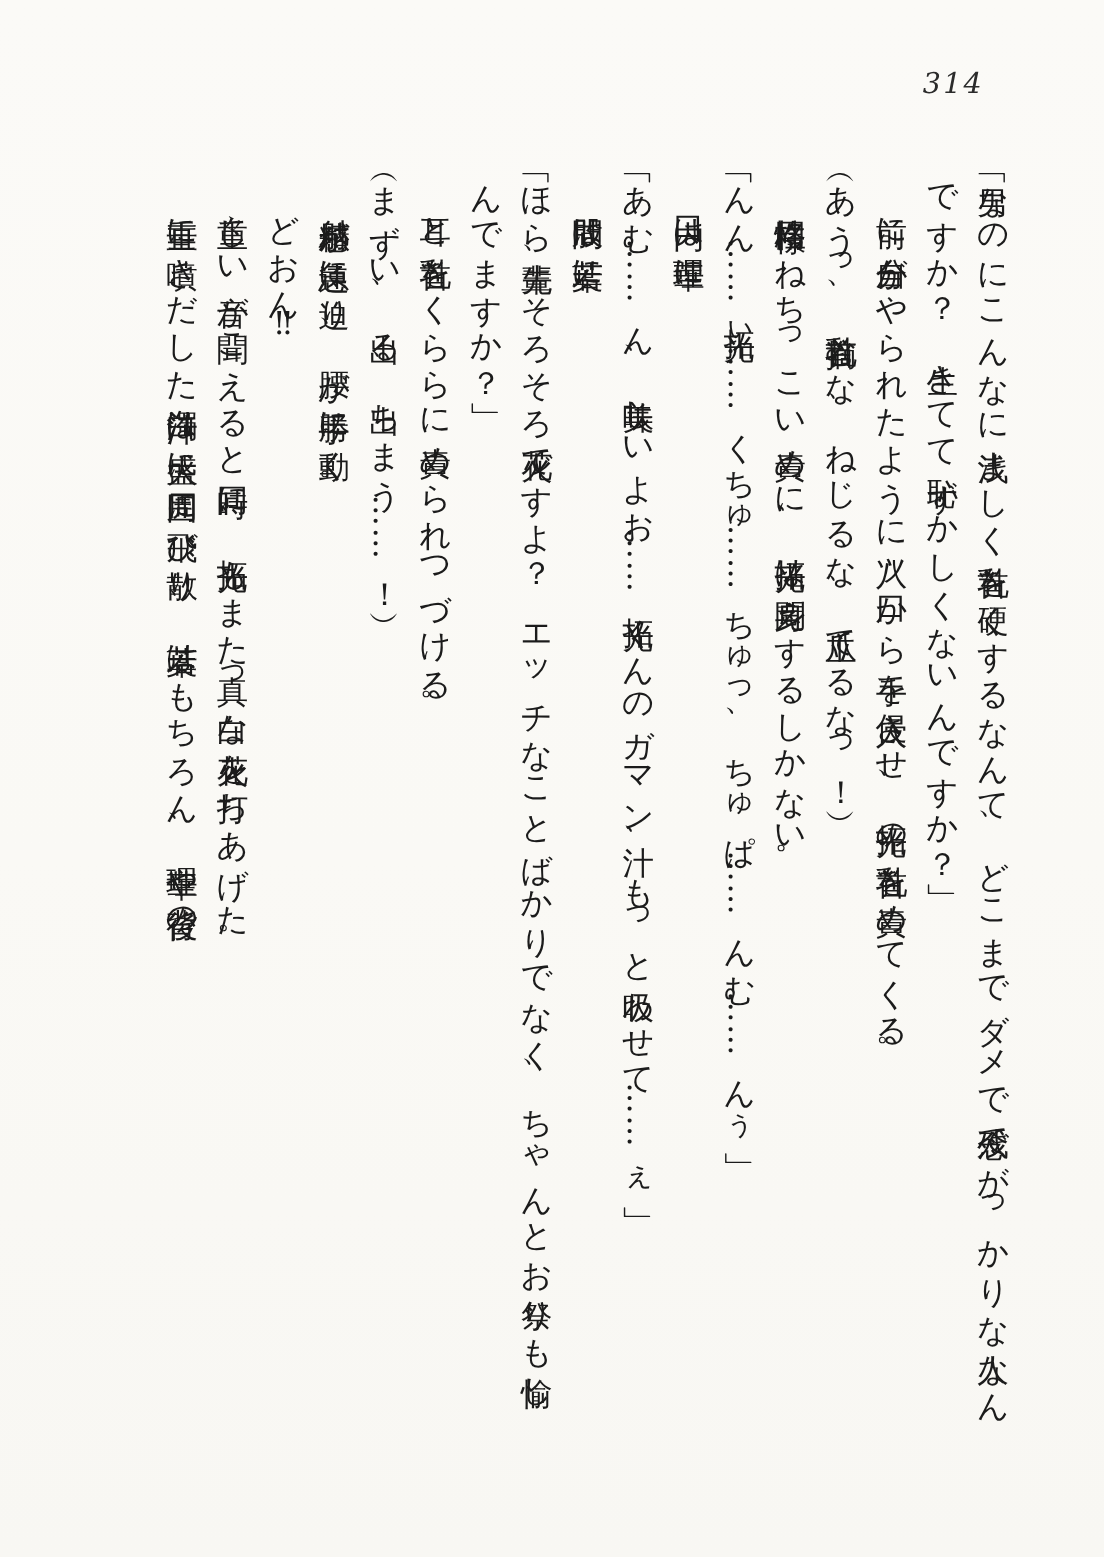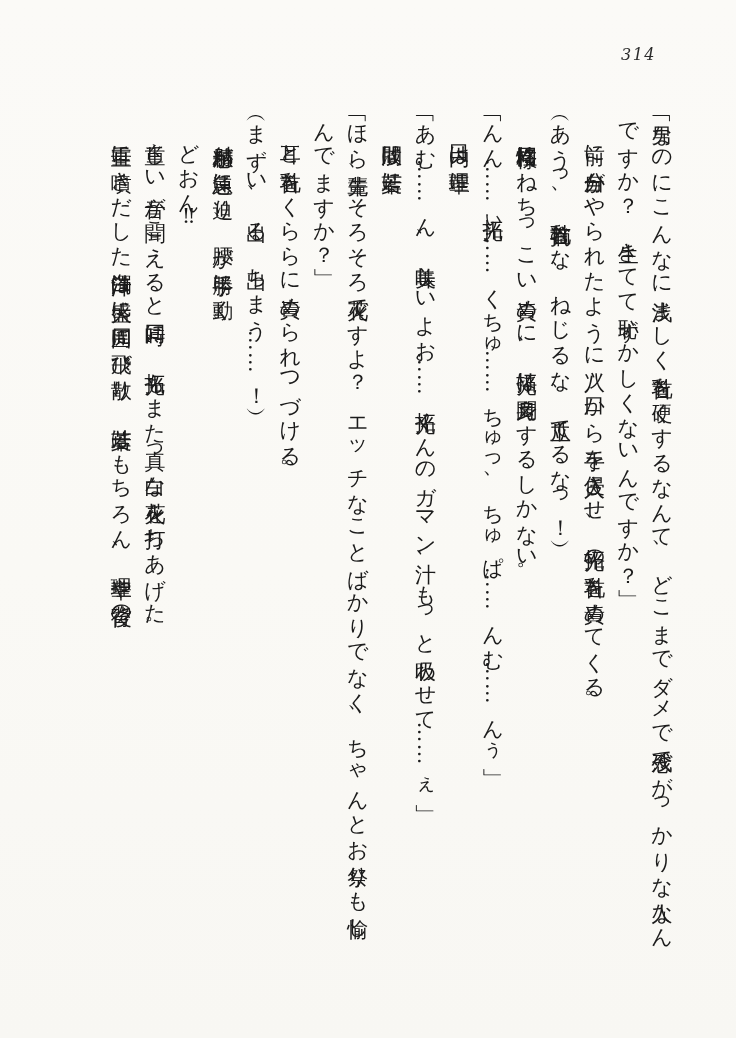--- a/index.html
+++ b/index.html
@@ -13,21 +13,21 @@
     height: 1038px;
     margin: 0 auto;
     background: linear-gradient(180deg, #fbfaf7 0%, #faf9f5 55%, #f8f7f3 100%);
     overflow: hidden;
     font-family: "DejaVu Serif", "Liberation Serif", serif;
   }
   .page-number {
     position: absolute;
     top: 45px;
     right: 80px;
-    font-size: 16px;
+    font-size: 19px;
     font-style: italic;
     letter-spacing: 1.5px;
     color: #2b2b2b;
   }
   .text-block {
     position: absolute;
     top: 108px;
     right: 58px;
     height: 838px;
     writing-mode: vertical-rl;

